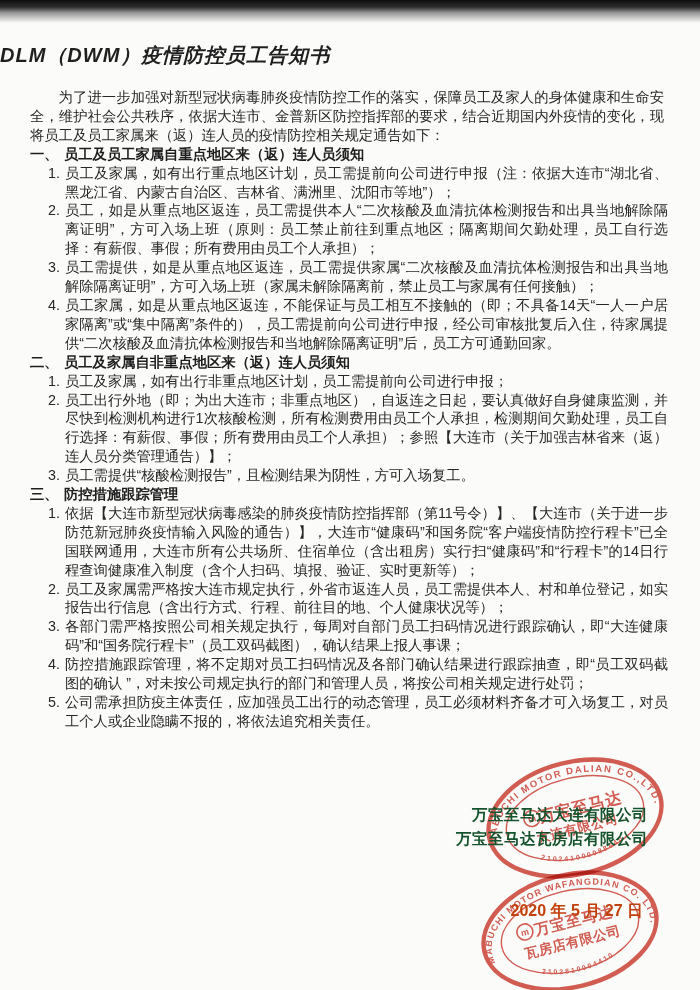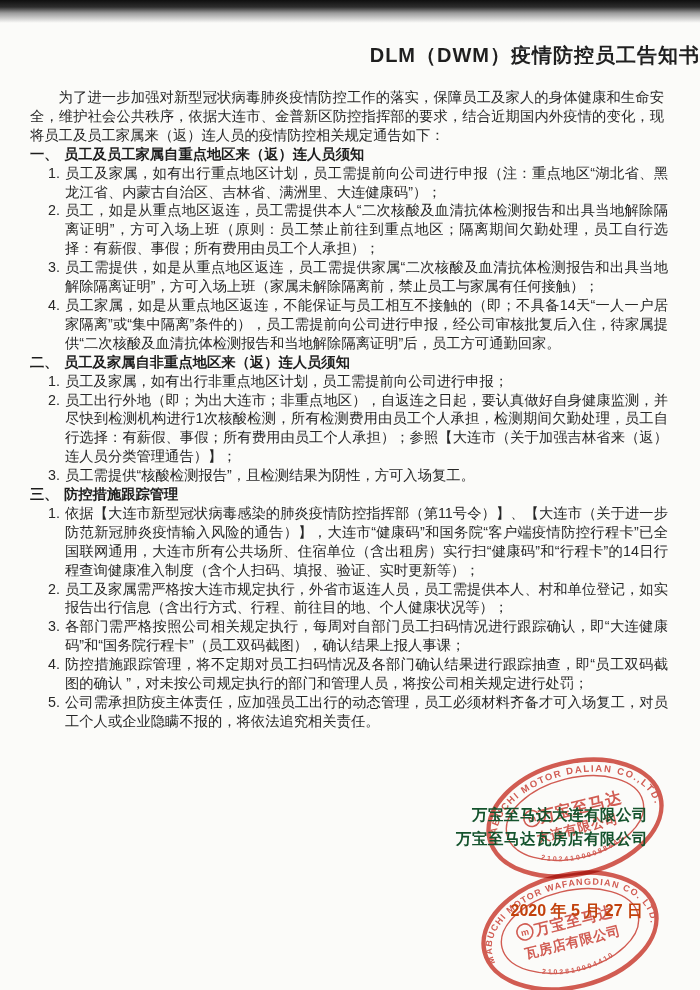--- a/index.html
+++ b/index.html
@@ -11,23 +11,24 @@
     position:relative;
     overflow:hidden;
   }
   .scan-band-top {
     position:absolute; top:0; left:0; width:700px; height:24px;
     background:linear-gradient(to bottom,#0f0f0f 0px,#2d2d2d 7px,#9a9a9a 13px,rgba(251,251,249,0) 23px);
     z-index:5;
   }
   .doc-title {
     position:absolute; top:42px; left:0; width:700px;
-    text-align:right;
+    text-align:left;
     font-size:20px; font-weight:bold; letter-spacing:1px;
     color:#1f1f1f;
+    font-style:italic;
   }
   .content {
     position:absolute; top:88px; left:30px; width:638px;
     font-size:14.3px; line-height:18.9px;
     text-align:justify;
     color:#272727;
   }
   .intro { text-indent:2em; }
   .sec-head { display:flex; font-weight:bold; color:#1d1d1d; }
   .sec-num { flex:none; width:34px; }
@@ -65,21 +66,21 @@
 <div class="content">
   <p class="intro" style="margin:0 4px 0 0;">为了进一步加强对新型冠状病毒肺炎疫情防控工作的落实，保障员工及家人的身体健康和生命安全，维护社会公共秩序，依据大连市、金普新区防控指挥部的要求，结合近期国内外疫情的变化，现将员工及员工家属来（返）连人员的疫情防控相关规定通告如下：</p>
 
   <div class="section">
     <div class="sec-head">
       <span class="sec-num">一、</span>
       <span class="sec-title">员工及员工家属自重点地区来（返）连人员须知</span>
     </div>
     <div class="item">
       <span class="item-num">1.</span>
-      <span class="item-text">员工及家属，如有出行重点地区计划，员工需提前向公司进行申报（注：重点地区“湖北省、黑龙江省、内蒙古自治区、吉林省、满洲里、大连健康码”）；</span>
+      <span class="item-text">员工及家属，如有出行重点地区计划，员工需提前向公司进行申报（注：依据大连市“湖北省、黑龙江省、内蒙古自治区、吉林省、满洲里、沈阳市等地”）；</span>
     </div>
     <div class="item">
       <span class="item-num">2.</span>
       <span class="item-text">员工，如是从重点地区返连，员工需提供本人“二次核酸及血清抗体检测报告和出具当地解除隔离证明”，方可入场上班（原则：员工禁止前往到重点地区；隔离期间欠勤处理，员工自行选择：有薪假、事假；所有费用由员工个人承担）；</span>
     </div>
     <div class="item">
       <span class="item-num">3.</span>
       <span class="item-text">员工需提供，如是从重点地区返连，员工需提供家属“二次核酸及血清抗体检测报告和出具当地解除隔离证明”，方可入场上班（家属未解除隔离前，禁止员工与家属有任何接触）；</span>
     </div>
     <div class="item">

